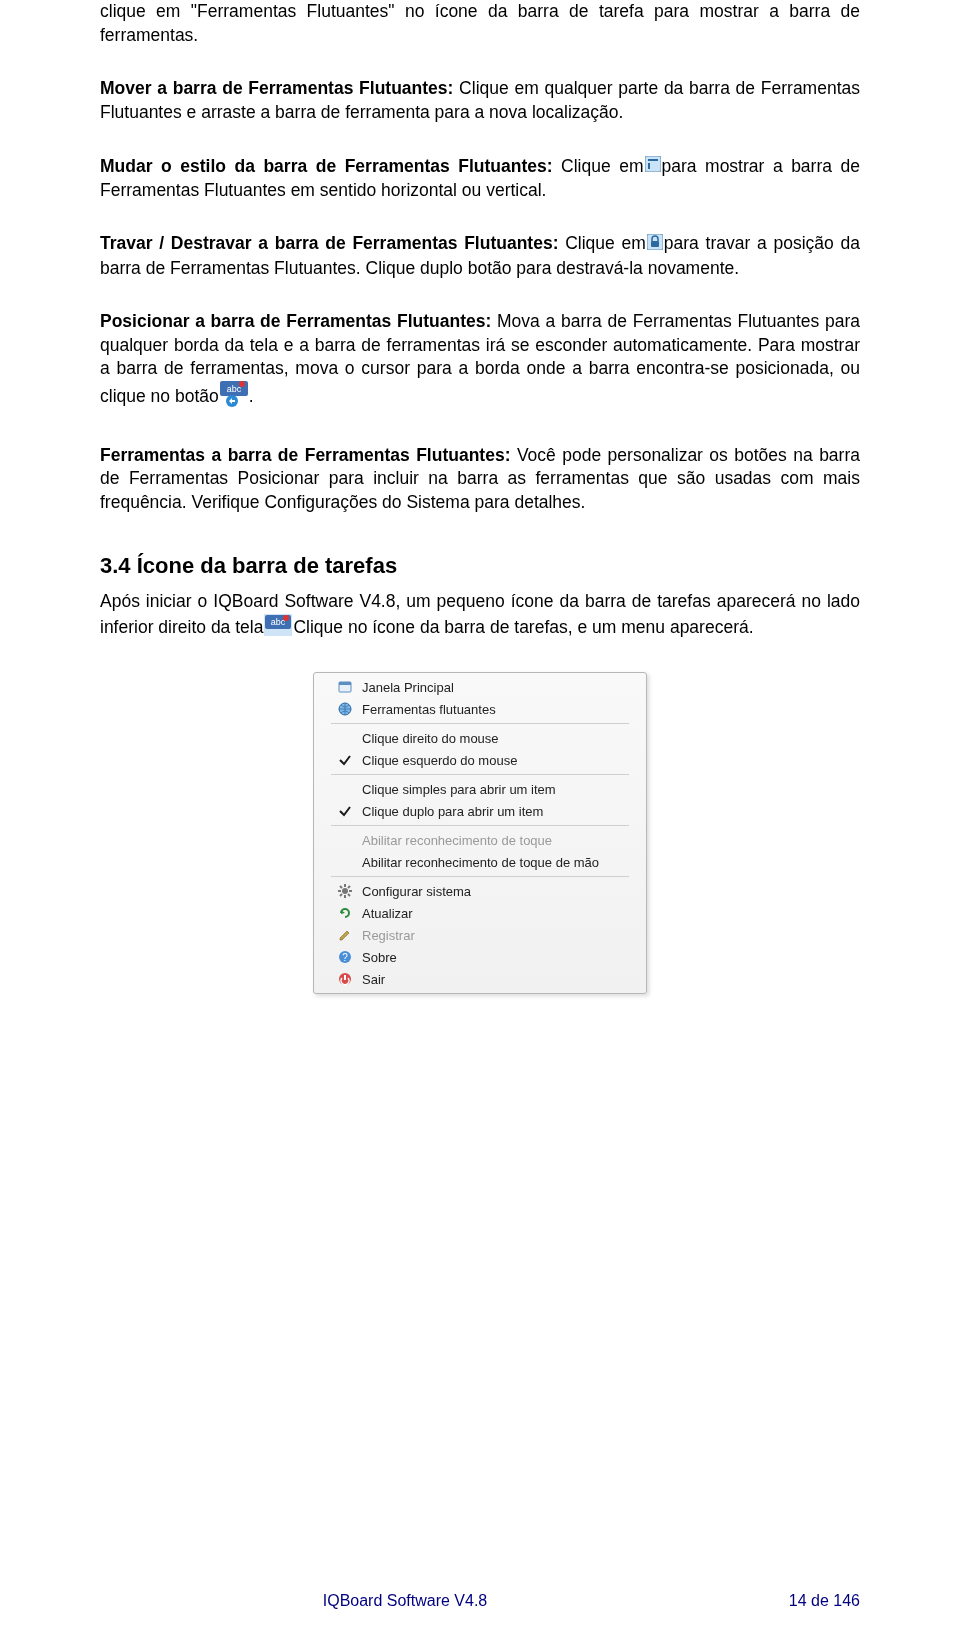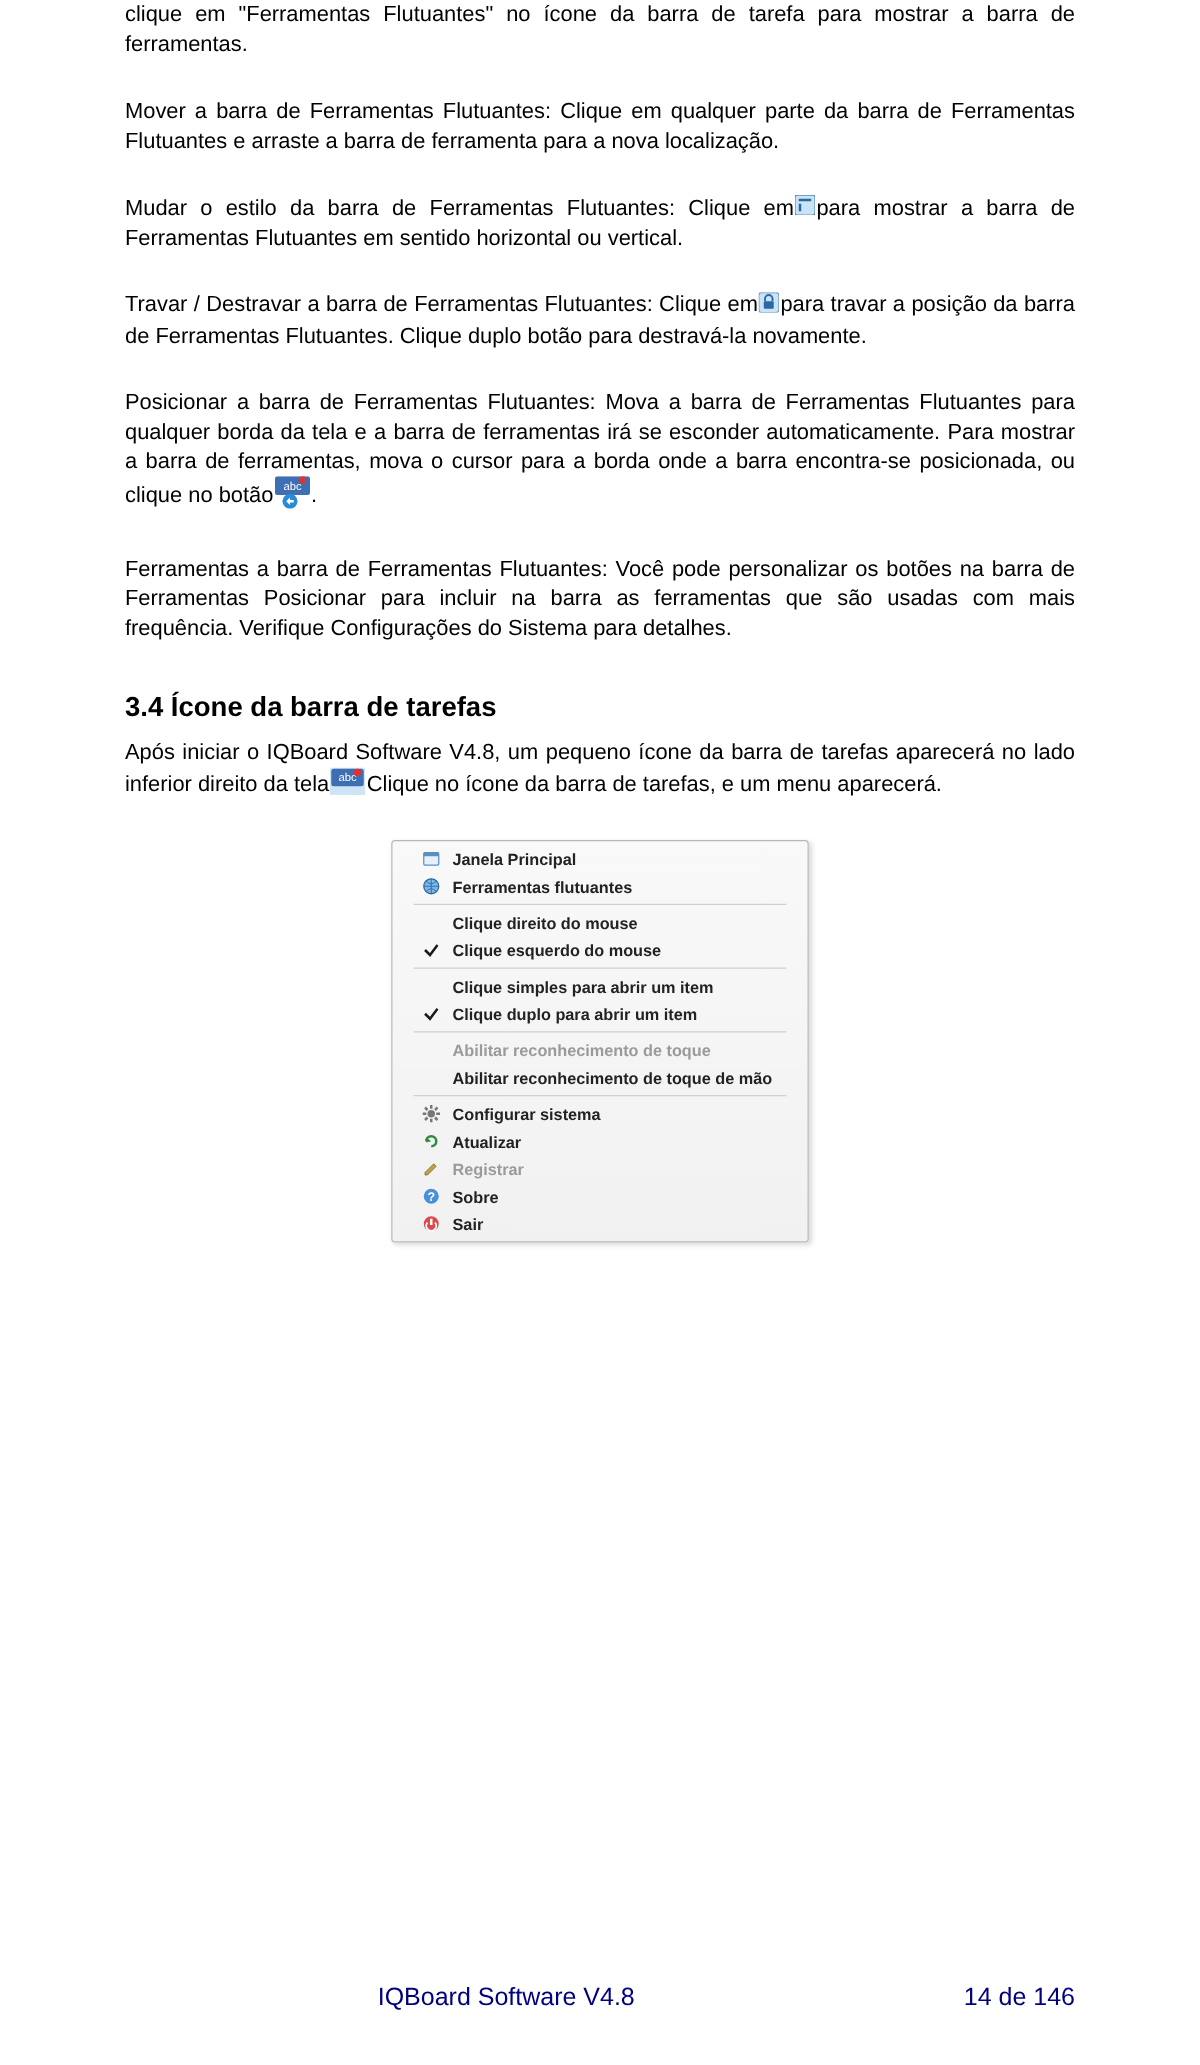--- a/index.html
+++ b/index.html
@@ -17,21 +17,21 @@
     box-sizing: border-box;
     position: relative;
     font-size: 17.5px;
     line-height: 1.35;
   }
   .para {
     margin: 0 0 30px 0;
     text-align: justify;
   }
   .bold {
-    font-weight: normal;
+    font-weight: bold;
   }
   .inline-icon {
     display: inline-block;
     vertical-align: middle;
     margin: 0 1px;
   }
   .heading {
     font-weight: bold;
     margin: 36px 0 10px 0;
     font-size: 22px;
@@ -49,21 +49,20 @@
   .menu {
     width: 300px;
     background: linear-gradient(#f9f9f9, #f1f1f1);
     border: 1px solid #b7b7b7;
     border-radius: 3px;
     font-family: "Segoe UI", Tahoma, sans-serif;
     font-size: 13px;
     color: #222;
     box-shadow: 2px 2px 4px rgba(0,0,0,0.15);
     padding: 3px 16px;
-    font-weight: bold;
   }
   .menu-sep {
     height: 1px;
     background: #cfcfcf;
     margin: 3px 1px;
   }
   .menu-item {
     display: flex;
     align-items: center;
     height: 22px;
@@ -88,21 +87,21 @@
     text-overflow: ellipsis;
   }
   .footer {
     position: absolute;
     bottom: 40px;
     left: 0;
     right: 0;
     padding: 0 100px;
     display: flex;
     justify-content: space-between;
-    font-size: 20px;
+    font-size: 16px;
     color: #000080;
   }
   .footer .left {
     flex: 1;
     text-align: center;
   }
   .footer .right {
     width: 150px;
     text-align: right;
   }

